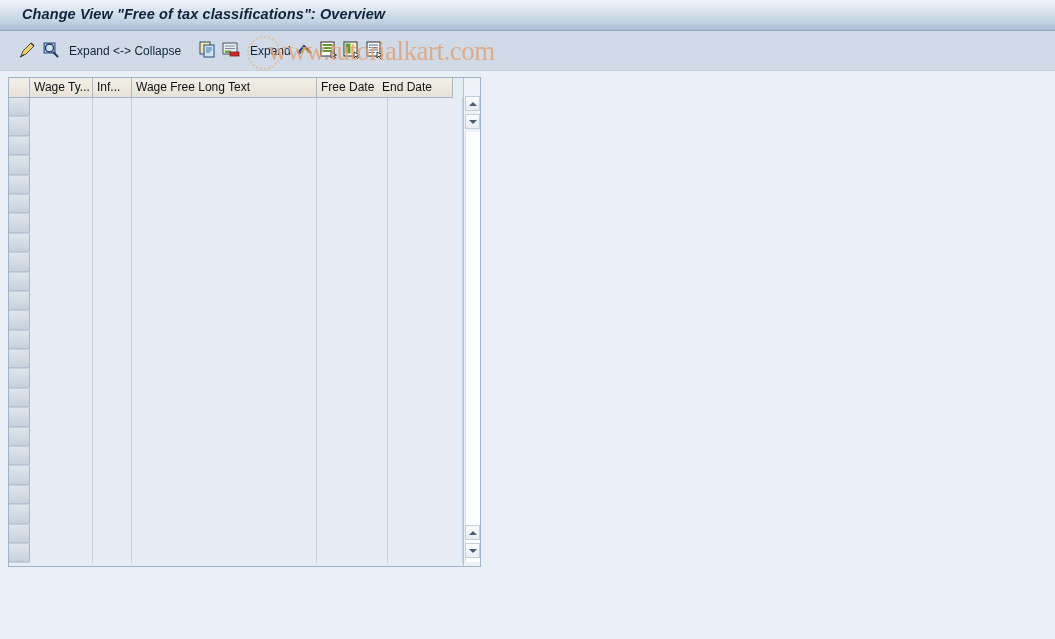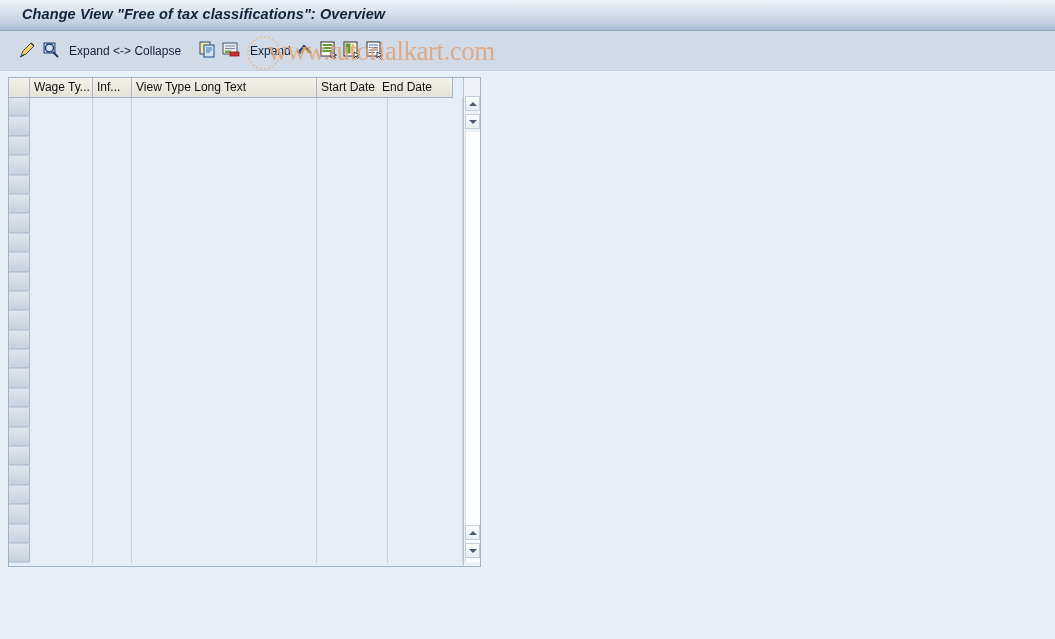--- a/index.html
+++ b/index.html
@@ -282,22 +282,22 @@
 
 <div id="watermark-logo"></div>
 <div id="watermark">www.tutorialkart.com</div>
 
 <div id="tablewrap">
 
   <div id="tablehead">
     <div class="th corner" style="left:0px;width:21px;"></div>
     <div class="th" style="left:21px;width:63px;">Wage Ty...</div>
     <div class="th" style="left:84px;width:39px;">Inf...</div>
-    <div class="th" style="left:123px;width:185px;">View Type Long Text</div>
-    <div class="th" style="left:308px;width:71px;">Start Date</div>
+    <div class="th" style="left:123px;width:185px;">Wage Free Long Text</div>
+    <div class="th" style="left:308px;width:71px;">Free Date</div>
     <div class="th" style="left:369px;width:75px;">End Date</div>
 
     <div id="tblcfg">
       <svg width="15" height="14" viewBox="0 0 15 14" style="margin:3px 0 0 1px;">
         <rect x="0.5" y="0.5" width="14" height="12" fill="#ffffff" stroke="#2b2b2b" stroke-width="1"></rect>
         <rect x="1.5" y="1.5" width="3.5" height="10" fill="#f5d33a"></rect>
         <rect x="5.5" y="1.5" width="3.5" height="10" fill="#ffffff"></rect>
         <rect x="9.5" y="1.5" width="3.5" height="10" fill="#f5d33a"></rect>
         <rect x="0.5" y="0.5" width="14" height="2.6" fill="#3d7fc1"></rect>
       </svg>

